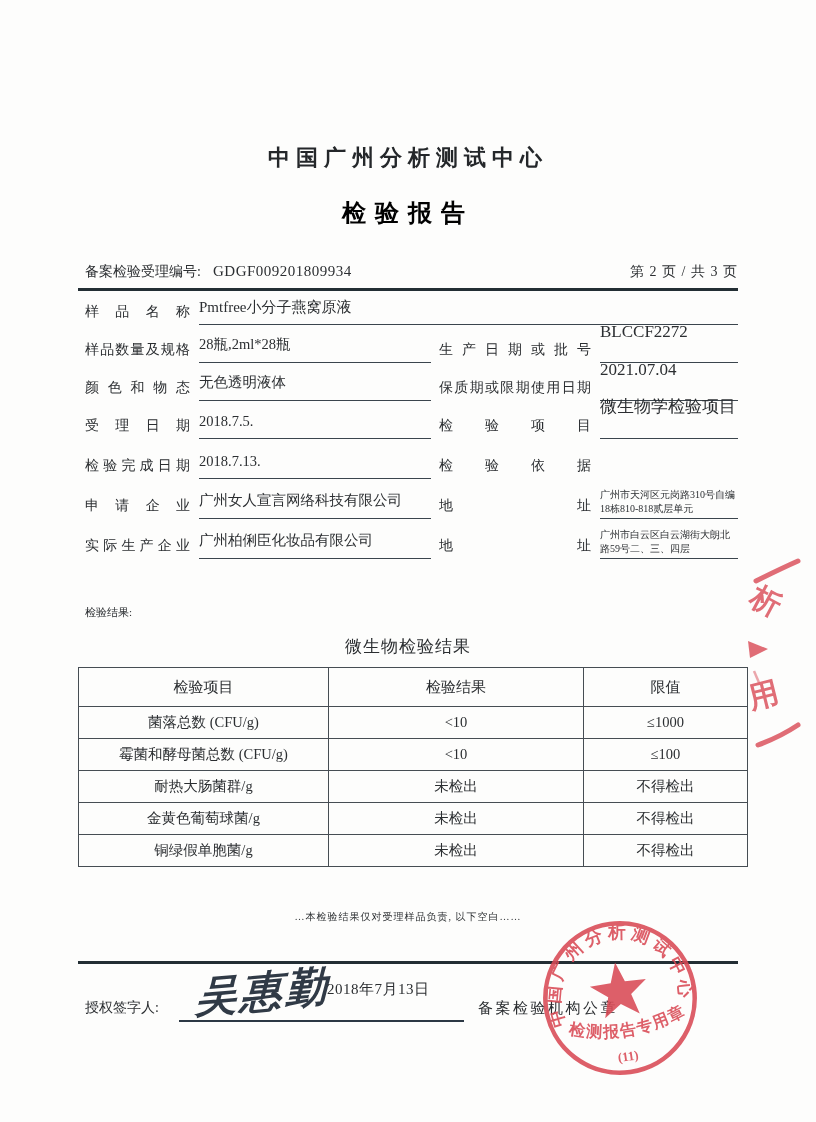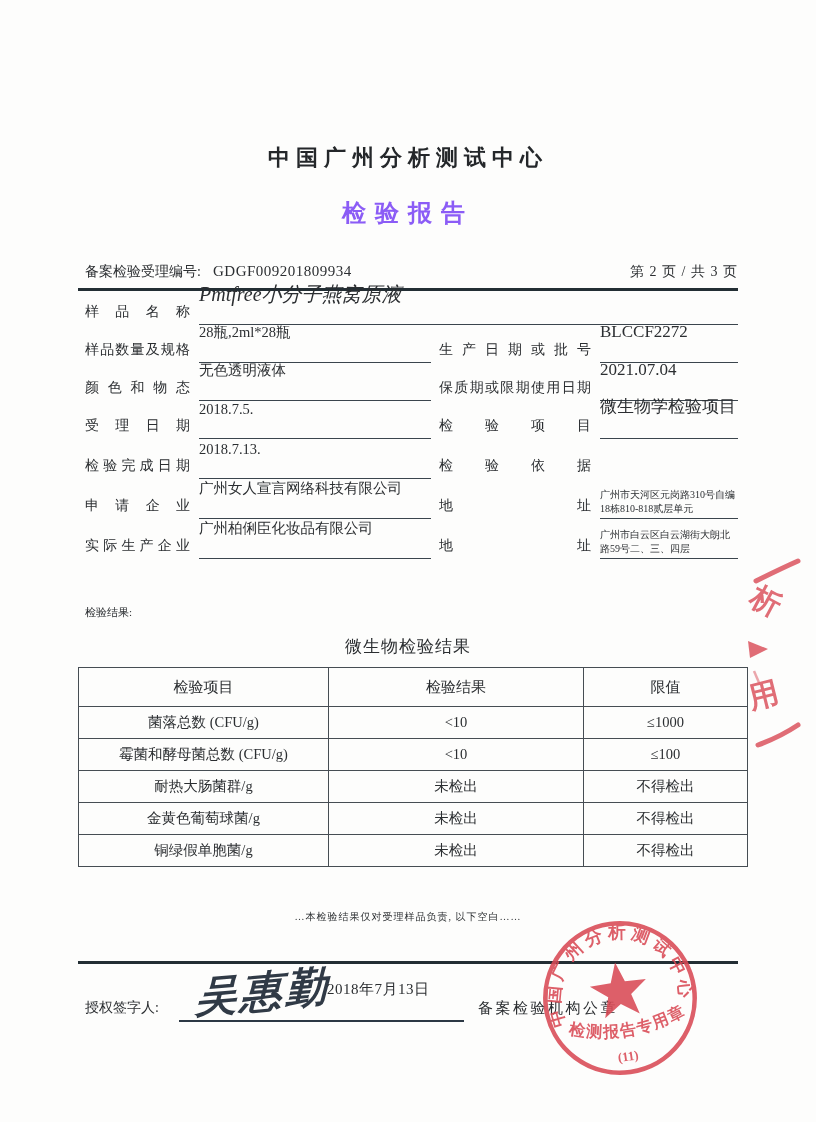--- a/index.html
+++ b/index.html
@@ -9,34 +9,34 @@
     margin:0 auto;
     background:#fdfdfc;
     overflow:hidden;
     font-family:"Liberation Serif","DejaVu Serif",serif;
     color:#2b2e31;
     box-sizing:border-box;
     padding:143px 78px 0 78px;
   }
   
   .org-title{margin:0;text-align:center;font-size:22px;font-weight:700;letter-spacing:6px;color:#24272a;}
-  .report-title{margin:24px 0 0 0;text-align:center;font-size:24px;font-weight:700;letter-spacing:9px;color:#8b5cf6;}
+  .report-title{margin:24px 0 0 0;text-align:center;font-size:24px;font-weight:700;letter-spacing:9px;color:#000000;}
   
   .hdr-row{display:flex;align-items:baseline;margin-top:34px;padding-left:7px;font-size:14px;}
   .hdr-label{width:128px;}
   .hdr-value{flex:1;font-size:15px;letter-spacing:.5px;}
   .hdr-page{white-space:nowrap;letter-spacing:1px;}
   .rule{height:3px;background:#232e34;margin-top:7px;}
   
   .form{margin-top:2px;}
   .form-row{display:flex;align-items:flex-end;padding-left:7px;box-sizing:border-box;}
   .h32{height:32px;justify-content:space-between;}.h38{height:38px;}.h40{height:40px;}
   .fl{width:105px;font-size:14px;text-align:justify;text-align-last:justify;padding-bottom:4px;}
-  .fv{width:232px;margin-left:9px;border-bottom:1.5px solid #3b454d;padding-bottom:20px;font-size:14.5px;}
-  .fv-wide{flex:1;margin-left:9px;border-bottom:1.5px solid #3b454d;padding-bottom:16px;font-size:20px;font-style:italic;}
+  .fv{width:232px;margin-left:9px;border-bottom:1.5px solid #3b454d;padding-bottom:8px;font-size:14.5px;}
+  .fv-wide{flex:1;margin-left:9px;border-bottom:1.5px solid #3b454d;padding-bottom:7px;font-size:15px;}
   .frl{width:152px;margin-left:8px;font-size:14px;text-align:justify;text-align-last:justify;padding-bottom:4px;}
   .frv{flex:1;margin-left:9px;border-bottom:1.5px solid #3b454d;padding-bottom:20px;font-size:17px;}
   .small{font-size:10px;line-height:1.35;padding-bottom:3px;letter-spacing:0;}
   
   .results-heading{margin-top:46px;padding-left:7px;font-size:11px;}
   .table-title{margin-top:15px;text-align:center;font-size:17px;letter-spacing:1px;}
   table.res{width:660px;margin:9px 0 0 0;border-collapse:collapse;table-layout:fixed;}
   table.res th,table.res td{border:1.5px solid #464d53;text-align:center;font-weight:400;}
   table.res th{height:36px;font-size:15px;}
   table.res td{height:29px;font-size:14.5px;}

